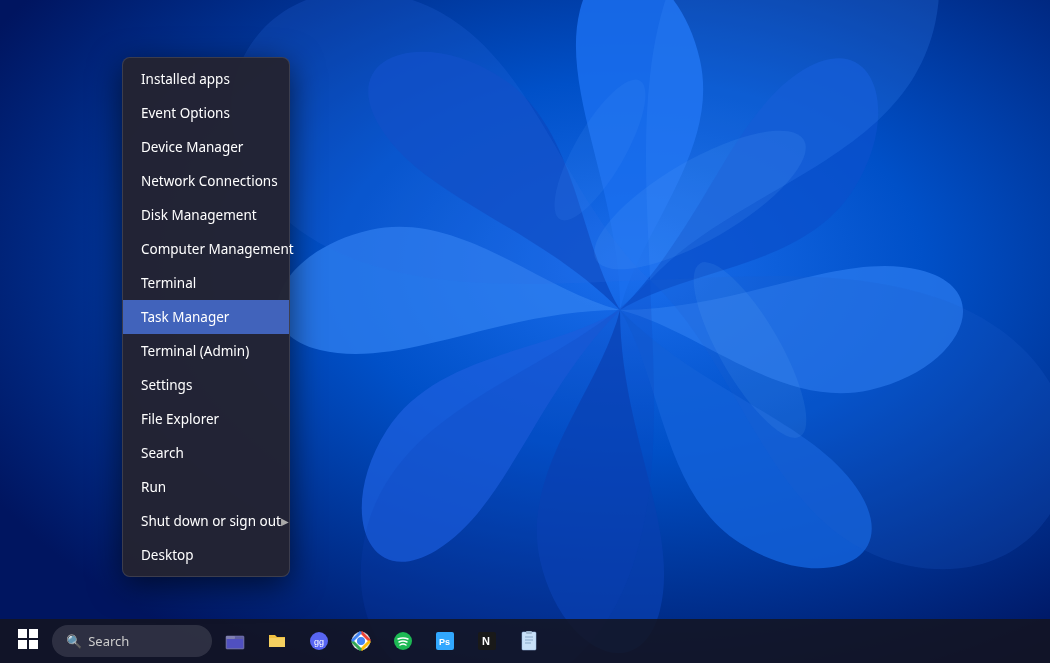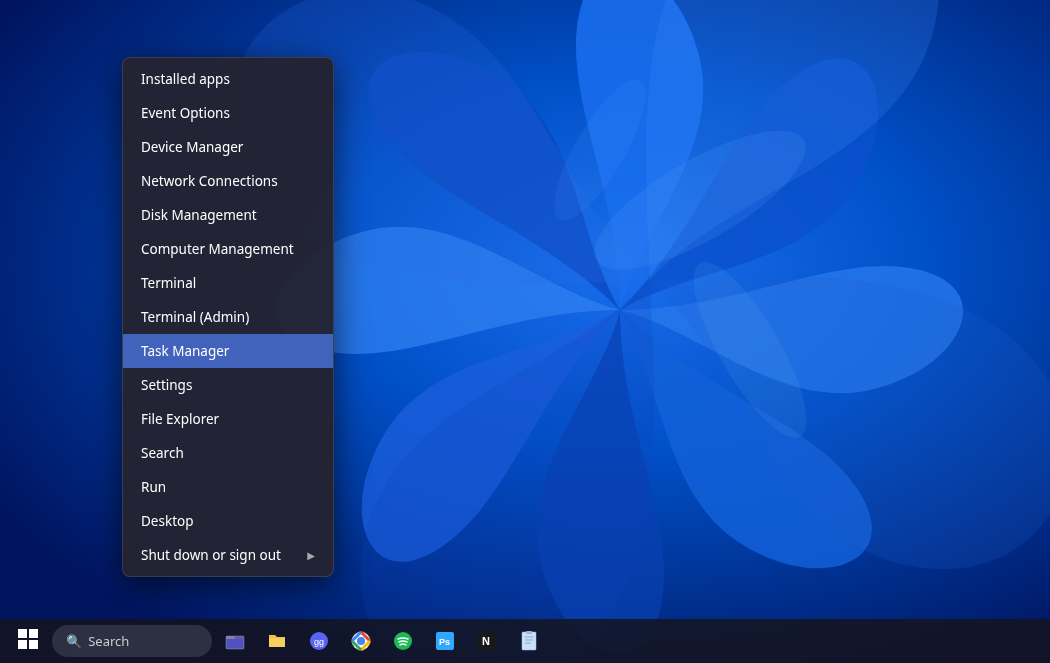--- a/index.html
+++ b/index.html
@@ -83,21 +83,21 @@
       border-radius: 4px;
       cursor: pointer;
       flex-shrink: 0;
     }
 
     
     #context-menu {
       position: absolute;
       left: 122px;
       top: 57px;
-      width: 212px;
+      width: 168px;
       background: rgba(35, 35, 50, 0.97);
       border: 1px solid rgba(255,255,255,0.12);
       border-radius: 8px;
       padding: 4px 0;
       z-index: 100;
       box-shadow: 0 8px 32px rgba(0,0,0,0.6);
     }
 
     .menu-item {
       display: flex;
@@ -191,44 +191,44 @@
     </div>
     <div class="menu-item">
       <span>Disk Management</span>
     </div>
     <div class="menu-item">
       <span>Computer Management</span>
     </div>
     <div class="menu-item">
       <span>Terminal</span>
     </div>
-    <div class="menu-item">
-      <span>Terminal (Admin)</span>
-    </div>
     <div class="menu-item active">
       <span>Task Manager</span>
     </div>
     <div class="menu-item">
+      <span>Terminal (Admin)</span>
+    </div>
+    <div class="menu-item">
       <span>Settings</span>
     </div>
     <div class="menu-item">
       <span>File Explorer</span>
     </div>
     <div class="menu-item">
       <span>Search</span>
     </div>
     <div class="menu-item">
       <span>Run</span>
-    </div>
-    <div class="menu-item">
-      <span>Desktop</span>
     </div>
     <div class="menu-item">
       <span>Shut down or sign out</span>
       <span class="chevron">▶</span>
+    </div>
+    <div class="menu-item">
+      <span>Desktop</span>
     </div>
   </div>
 
 <div id="taskbar">
 
   <div id="start-button">
     <span>
       <svg width="20" height="20" viewBox="0 0 20 20" fill="white">
         <rect x="0" y="0" width="9" height="9"></rect>
         <rect x="11" y="0" width="9" height="9"></rect>

